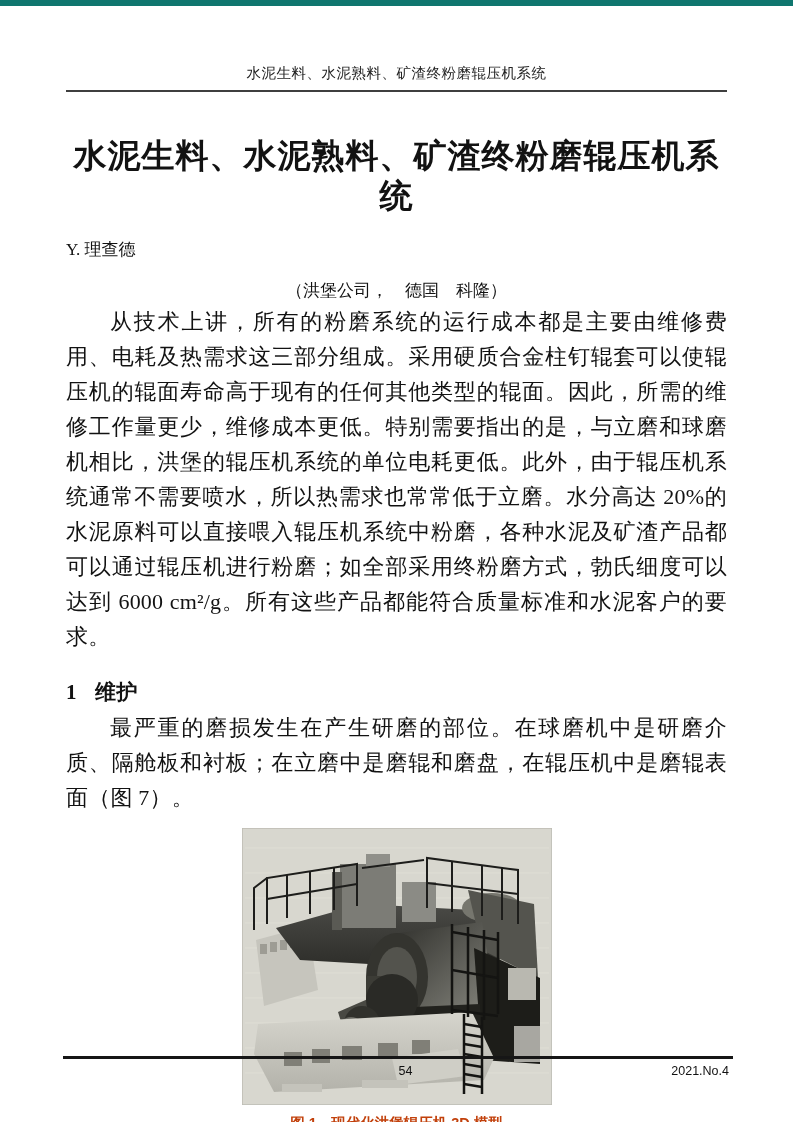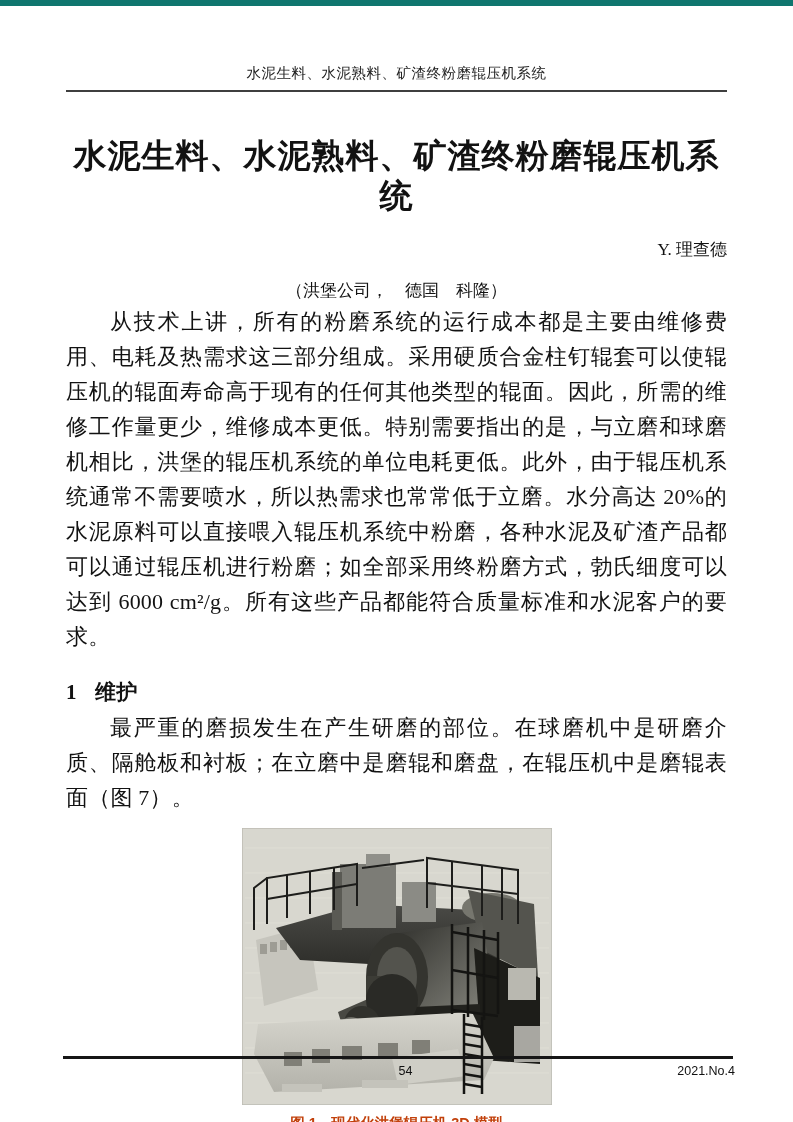--- a/index.html
+++ b/index.html
@@ -29,21 +29,21 @@
   .doc-title{
     margin-top:44px;
     text-align:center;
     font-size:33px;
     font-weight:700;
     letter-spacing:1px;
     line-height:40px;
   }
   .author-line{
     margin-top:17px;
-    text-align:right;
+    text-align:left;
     font-size:17px;
   }
   .affiliation-line{
     margin-top:18px;
     text-align:center;
     font-size:17px;
   }
   .section-heading{
     margin:24px 0 4px 0;
     font-size:21px;
@@ -88,21 +88,21 @@
   .footer-page{
     position:absolute;
     left:18px;right:0;top:1058px;
     text-align:center;
     font-size:12.5px;
     font-family:"Liberation Sans","DejaVu Sans",sans-serif;
     color:#111;
   }
   .footer-issue{
     position:absolute;
-    right:58px;top:1058px;
+    right:64px;top:1058px;
     font-size:12.5px;
     font-family:"Liberation Sans","DejaVu Sans",sans-serif;
     color:#111;
   }
 </style>
 </head>
 <body>
 
 <div class="page">
 

